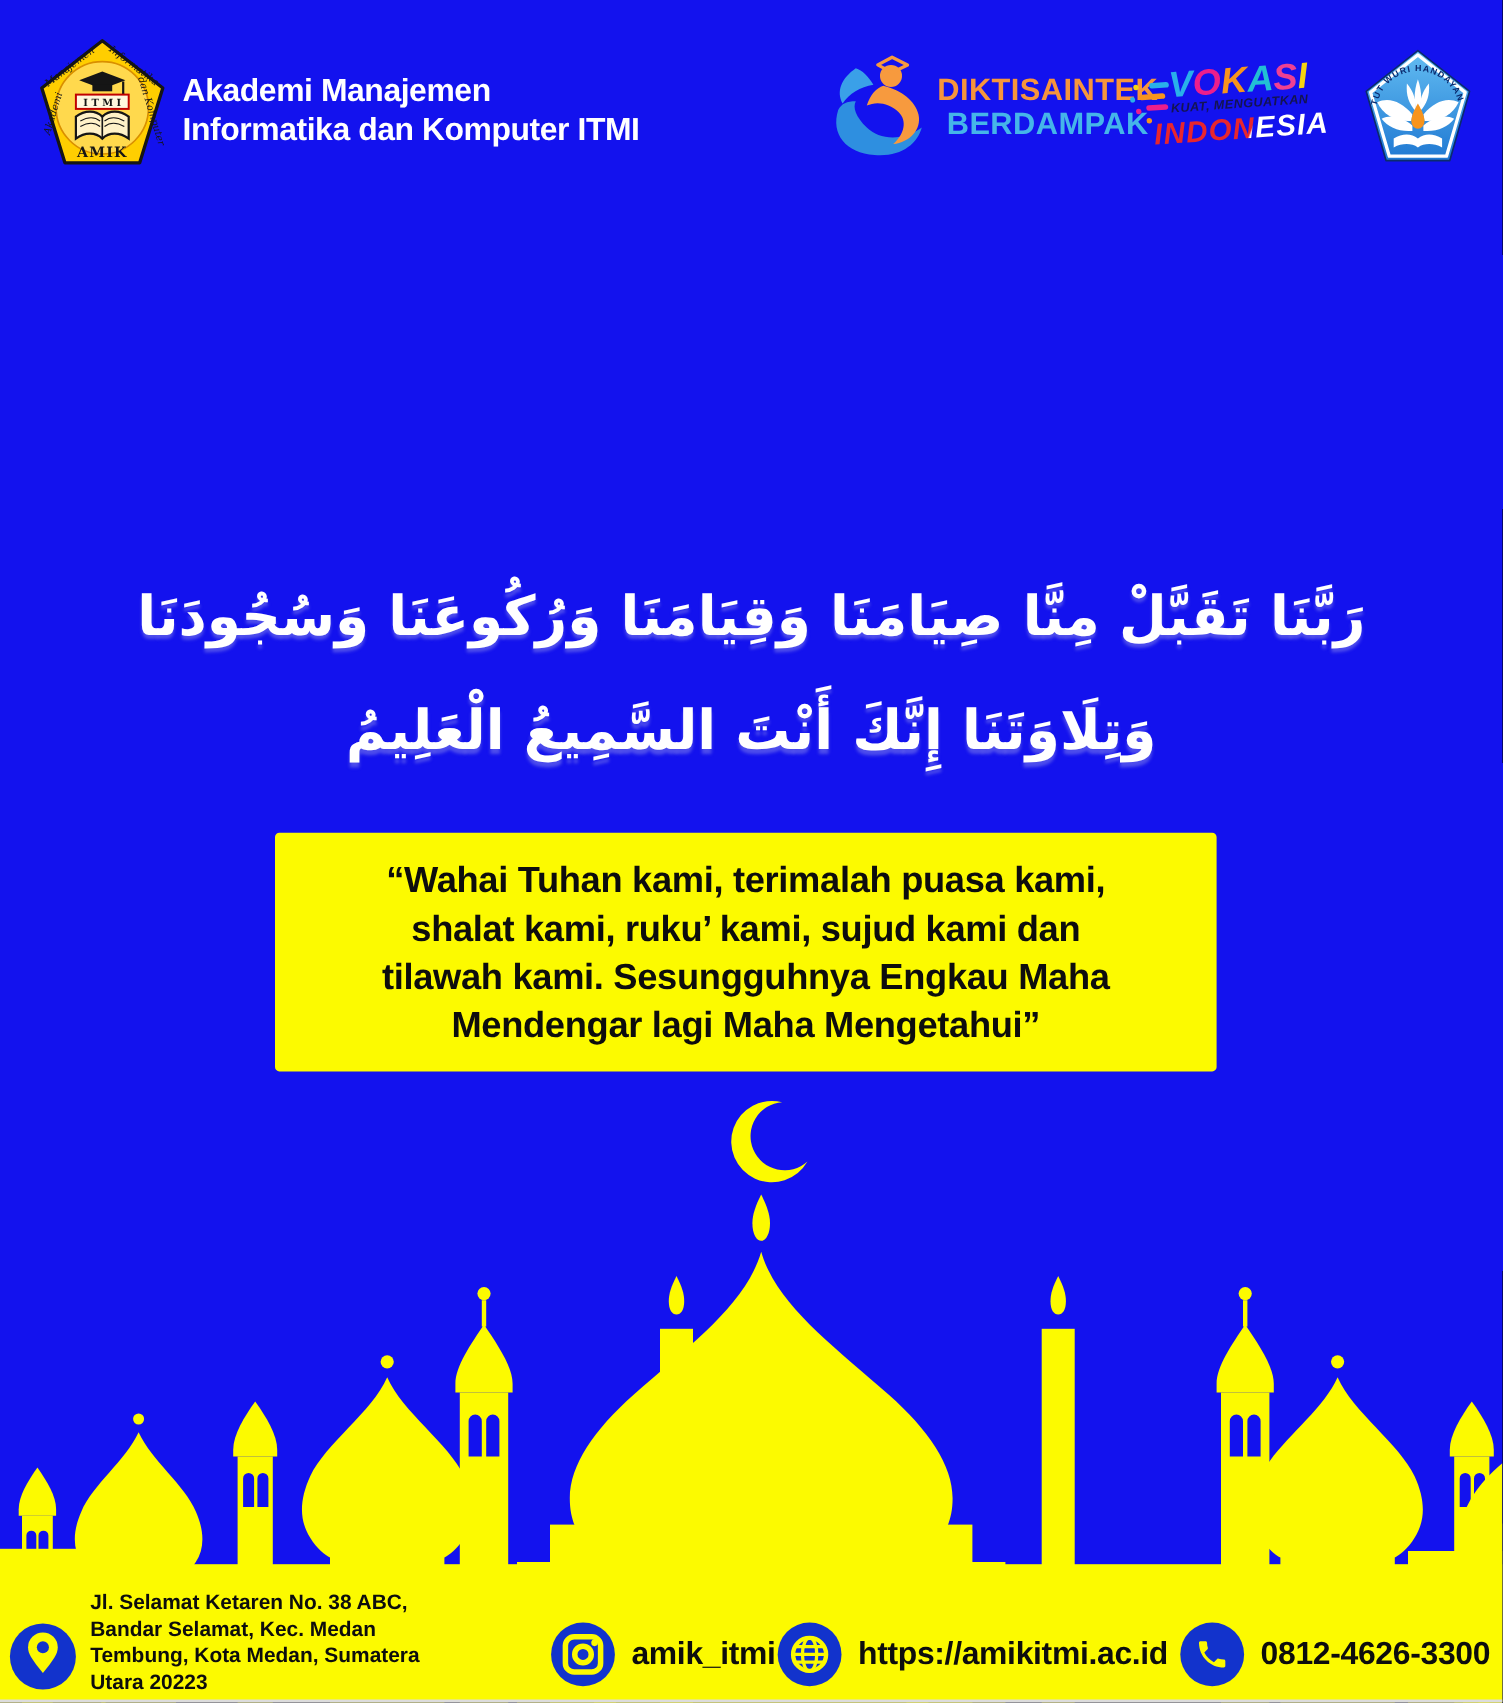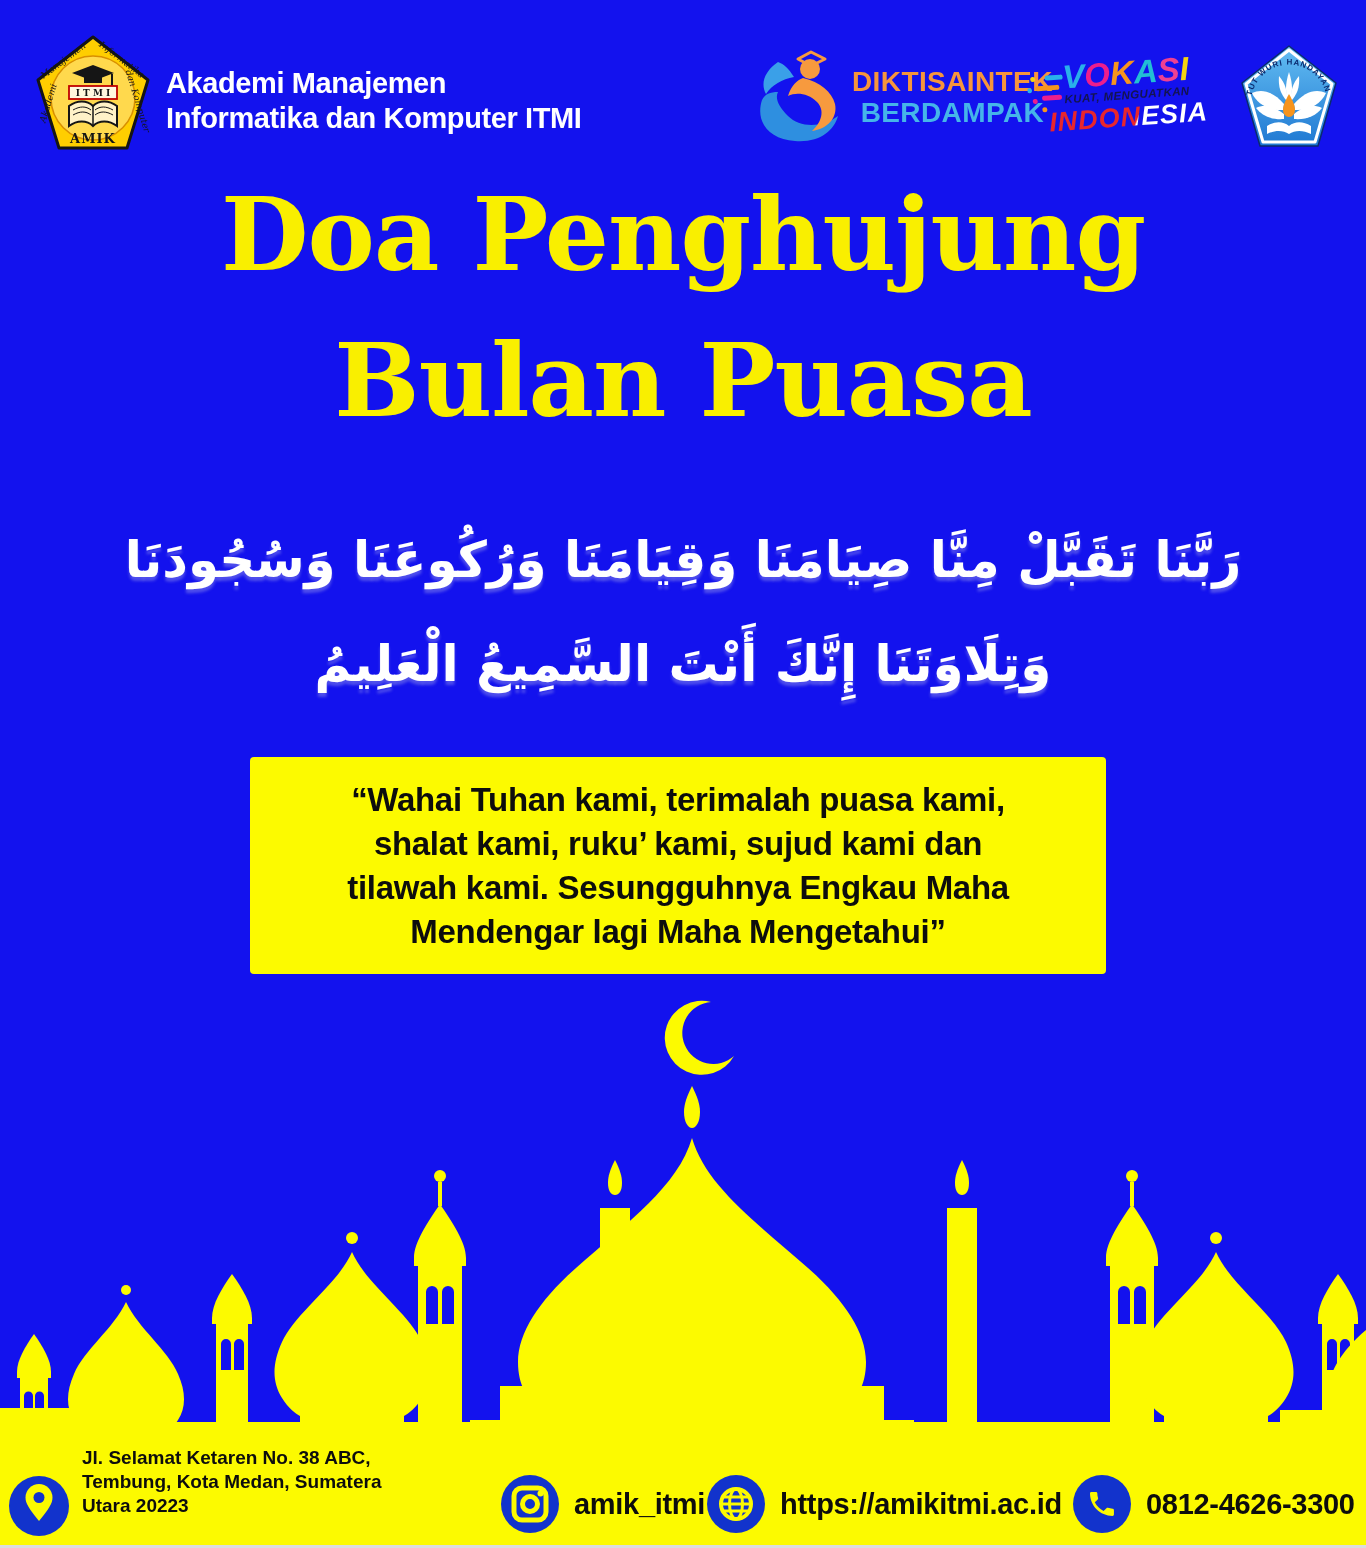--- a/index.html
+++ b/index.html
@@ -134,24 +134,20 @@
     <path d="M 46 62 C 36 50 24 46 14 51 C 19 62 31 69 45 68 Z" fill="#ffffff"></path>
     <path d="M 46 72 C 36 64 26 62 18 66 C 24 74 34 78 46 77 Z" fill="#ffffff"></path>
     <path d="M 56 62 C 66 50 78 46 88 51 C 83 62 71 69 57 68 Z" fill="#ffffff"></path>
     <path d="M 56 72 C 66 64 76 62 84 66 C 78 74 68 78 56 77 Z" fill="#ffffff"></path>
 
     <path d="M 51 52 C 55 59 57 64 57 68 A 6 7 0 1 1 45 68 C 45 64 47 59 51 52 Z" fill="#f7941d"></path>
 
     <path d="M 29 84 C 37 79 45 79 51 84 C 57 79 65 79 73 84 L 73 92 C 65 88 57 88 51 92 C 45 88 37 88 29 92 Z" fill="#ffffff"></path>
   </svg>
 
-  <div class="title">
-    <div>Doa Penghujung</div>
-    <div>Bulan Puasa</div>
-  </div>
 
   <div class="arabic">
     <div>رَبَّنَا تَقَبَّلْ مِنَّا صِيَامَنَا وَقِيَامَنَا وَرُكُوعَنَا وَسُجُودَنَا</div>
     <div>وَتِلَاوَتَنَا إِنَّكَ أَنْتَ السَّمِيعُ الْعَلِيمُ</div>
   </div>
 
   <div class="quote">
     <div>
       <div>“Wahai Tuhan kami, terimalah puasa kami,</div>
       <div>shalat kami, ruku’ kami, sujud kami dan</div>
@@ -211,20 +207,21 @@
     </g>
   </svg>
 
   <svg class="pin-ic" width="62" height="62" viewBox="0 0 62 62">
     <circle cx="31" cy="31" r="30" fill="#1233cc"></circle>
     <path d="M 31 46 C 21 33.5 17.5 28.5 17.5 22.5 A 13.5 13.5 0 1 1 44.5 22.5 C 44.5 28.5 41 33.5 31 46 Z" fill="#fcfa00"></path>
     <circle cx="31" cy="22.5" r="5.5" fill="#1233cc"></circle>
   </svg>
   <div class="foot-item addr">
     <div>Jl. Selamat Ketaren No. 38 ABC,</div>
+    <div>Bandar Selamat, Kec. Medan</div>
     <div>Tembung, Kota Medan, Sumatera</div>
     <div>Utara 20223</div>
   </div>
 
   <div class="foot-item ig">
     <svg width="60" height="60" viewBox="0 0 60 60">
       <circle cx="30" cy="30" r="29" fill="#1233cc"></circle>
       <rect x="14" y="14" width="32" height="32" rx="8" fill="none" stroke="#fcfa00" stroke-width="5"></rect>
       <circle cx="30" cy="30" r="7.5" fill="none" stroke="#fcfa00" stroke-width="5"></circle>
       <circle cx="40.5" cy="19.5" r="3" fill="#fcfa00"></circle>

